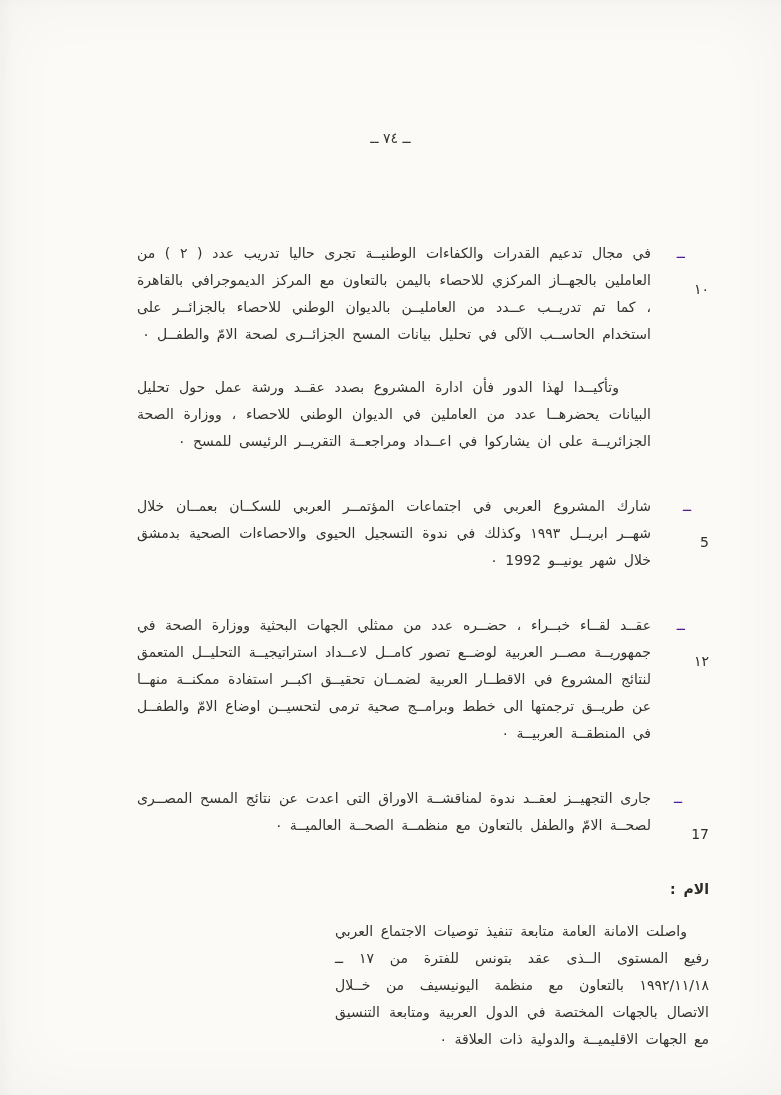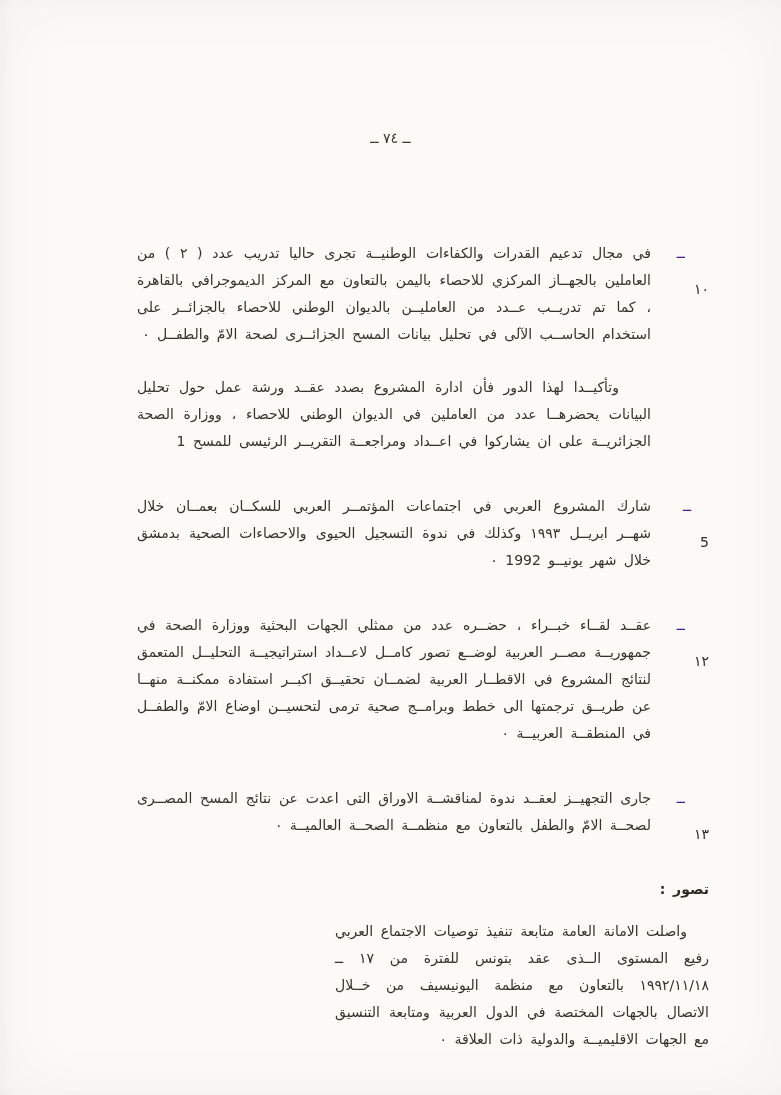--- a/index.html
+++ b/index.html
@@ -113,21 +113,21 @@
 
   <div class="content" dir="rtl">
 
     <div class="item item-10">
       <div class="marker">
         <span class="num">١٠</span>
         <span class="dash">ــ</span>
       </div>
       <div class="item-body">
         <p>في مجال تدعيم القدرات والكفاءات الوطنيــة تجرى حاليا تدريب عدد ( ٢ ) من العاملين بالجهــاز المركزي للاحصاء باليمن بالتعاون مع المركز الديموجرافي بالقاهرة ، كما تم تدريــب عــدد من العامليــن بالديوان الوطني للاحصاء بالجزائــر على استخدام الحاســب الآلى في تحليل بيانات المسح الجزائــرى لصحة الامّ والطفــل ٠</p>
-        <p>وتأكيــدا لهذا الدور فأن ادارة المشروع بصدد عقــد ورشة عمل حول تحليل البيانات يحضرهــا عدد من العاملين في الديوان الوطني للاحصاء ، ووزارة الصحة الجزائريــة على ان يشاركوا في اعــداد ومراجعــة التقريــر الرئيسى للمسح 1</p>
+        <p>وتأكيــدا لهذا الدور فأن ادارة المشروع بصدد عقــد ورشة عمل حول تحليل البيانات يحضرهــا عدد من العاملين في الديوان الوطني للاحصاء ، ووزارة الصحة الجزائريــة على ان يشاركوا في اعــداد ومراجعــة التقريــر الرئيسى للمسح ٠</p>
       </div>
     </div>
 
     <div class="item item-11">
       <div class="marker">
         <span class="num">5</span>
         <span class="dash">ــ</span>
       </div>
       <div class="item-body">
         <p>شارك المشروع العربي في اجتماعات المؤتمــر العربي للسكــان بعمــان خلال شهــر ابريــل ١٩٩٣ وكذلك في ندوة التسجيل الحيوى والاحصاءات الصحية بدمشق خلال شهر يونيــو 1992 ٠</p>
@@ -139,29 +139,29 @@
         <span class="num">١٢</span>
         <span class="dash">ــ</span>
       </div>
       <div class="item-body">
         <p>عقــد لقــاء خبــراء ، حضــره عدد من ممثلي الجهات البحثية ووزارة الصحة في جمهوريــة مصــر العربية لوضــع تصور كامــل لاعــداد استراتيجيــة التحليــل المتعمق لنتائج المشروع في الاقطــار العربية لضمــان تحقيــق اكبــر استفادة ممكنــة منهــا عن طريــق ترجمتها الى خطط وبرامــج صحية ترمى لتحسيــن اوضاع الامّ والطفــل في المنطقــة العربيــة ٠</p>
       </div>
     </div>
 
     <div class="item item-13">
       <div class="marker">
-        <span class="num">١٣</span>
+        <span class="num">17</span>
         <span class="dash">ــ</span>
       </div>
       <div class="item-body">
         <p>جارى التجهيــز لعقــد ندوة لمناقشــة الاوراق التى اعدت عن نتائج المسح المصــرى لصحــة الامّ والطفل بالتعاون مع منظمــة الصحــة العالميــة ٠</p>
       </div>
     </div>
 
     <div class="section">
       <div class="section-heading">
-        <span class="section-label">تصور :</span>
+        <span class="section-label">الام :</span>
       </div>
       <p class="section-body">واصلت الامانة العامة متابعة تنفيذ توصيات الاجتماع العربي رفيع المستوى الــذى عقد بتونس للفترة من ١٧ ــ ١٩٩٢/١١/١٨ بالتعاون مع منظمة اليونيسيف من خــلال الاتصال بالجهات المختصة في الدول العربية ومتابعة التنسيق مع الجهات الاقليميــة والدولية ذات العلاقة ٠</p>
     </div>
 
   </div>
 </div>
 
 </body></html>

